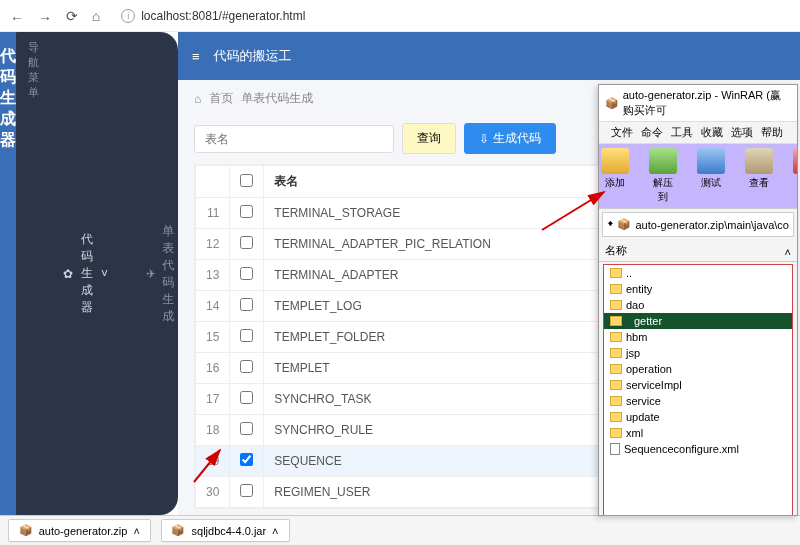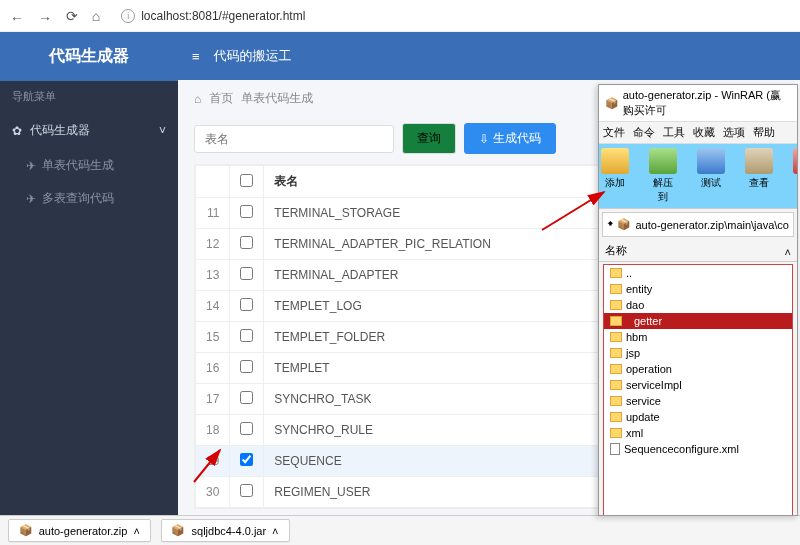--- a/index.html
+++ b/index.html
@@ -6,69 +6,69 @@
 body { width: 800px; height: 545px; overflow: hidden; background: #fff; position: relative; }
 
 
 .browser-bar { height: 32px; display: flex; align-items: center; padding: 0 10px; gap: 14px; background: #fff; border-bottom: 1px solid #eee; }
 .browser-bar .nav-icon { font-size: 14px; color: #555; }
 .url-box { flex: 1; display: flex; align-items: center; gap: 6px; font-size: 12px; color: #333; border: 1px solid transparent; padding: 2px 6px; }
 .url-box .info-icon { width: 14px; height: 14px; border: 1px solid #999; border-radius: 50%; display: inline-flex; align-items: center; justify-content: center; font-size: 9px; color: #999; }
 
 
 .app { display: flex; height: 483px; }
-.sidebar { width: 178px; background: #2c3548; color: #cfd5e0; display: flex; flex-direction: column; font-size: 12px; }
+.sidebar { width: 178px; background: #2c3548; color: #cfd5e0; display: flex; flex-direction: row; font-size: 12px; border-radius: 18px; }
 .brand { background: #3a6fb7; color: #fff; text-align: center; font-size: 16px; font-weight: bold; padding: 14px 0; }
 .nav-label { padding: 8px 12px; font-size: 11px; color: #8a93a6; }
 .nav-item { padding: 10px 12px; display: flex; align-items: center; gap: 8px; cursor: pointer; }
 .nav-item.expanded { justify-content: space-between; }
 .nav-sub { padding: 8px 12px 8px 26px; display: flex; align-items: center; gap: 6px; color: #8a93a6; cursor: pointer; }
 .sidebar-logo { margin: 50px 10px 0; background: #fff; color: #000; font-size: 11px; text-align: center; border: 1px solid #ccc; }
 .sidebar-logo .top { display: flex; align-items: center; justify-content: center; padding: 6px 0; gap: 4px; }
 .robot { width: 24px; height: 20px; background: #333; border-radius: 3px; position: relative; display: inline-block; }
 .robot::before, .robot::after { content: ""; position: absolute; width: 5px; height: 5px; background: #fff; border-radius: 50%; top: 5px; }
 .robot::before { left: 4px; } .robot::after { right: 4px; }
 .sidebar-logo .bottom { background: #333; color: #fff; padding: 2px 0; }
 
 .content { flex: 1; background: #f5f6fa; display: flex; flex-direction: column; }
 .topbar { height: 48px; background: #3a6fb7; color: #fff; display: flex; align-items: center; padding: 0 14px; gap: 14px; font-size: 13px; }
 .breadcrumb { padding: 10px 16px; font-size: 12px; color: #888; display: flex; align-items: center; gap: 8px; }
 .tool-row { padding: 6px 16px; display: flex; gap: 8px; align-items: center; }
 .tname-input { width: 200px; padding: 6px 10px; border: 1px solid #ddd; border-radius: 3px; font-size: 12px; background: #fff; }
-.btn { padding: 6px 14px; border-radius: 3px; font-size: 12px; cursor: pointer; border: 1px solid #ddd; background: #15803d; display: inline-flex; align-items: center; gap: 4px; }
+.btn { padding: 6px 14px; border-radius: 3px; font-size: 12px; cursor: pointer; border: 1px solid #ddd; background: #fef9c3; display: inline-flex; align-items: center; gap: 4px; }
 .btn.primary { background: #2e8bef; color: #fff; border-color: #2e8bef; }
 .table-wrap { margin: 4px 16px 0; background: #fff; border: 1px solid #eee; }
 table { border-collapse: collapse; width: 100%; font-size: 12px; }
 th, td { border: 1px solid #eee; padding: 7px 10px; text-align: left; color: #555; }
 th { font-weight: bold; color: #333; }
 td.num { text-align: right; color: #888; width: 32px; }
 td.chk, th.chk { width: 26px; text-align: center; }
 .row-hl { background: #eef4fb; }
 
 
 .download-bar { position: absolute; bottom: 0; left: 0; right: 0; height: 30px; background: #f5f5f5; border-top: 1px solid #ccc; display: flex; align-items: center; padding: 0 8px; gap: 10px; font-size: 11px; }
 .dl-item { background: #fff; border: 1px solid #ccc; padding: 4px 10px; border-radius: 2px; display: flex; align-items: center; gap: 6px; box-shadow: 0 1px 1px rgba(0,0,0,0.05); }
 
 
 .winrar { position: absolute; top: 84px; left: 598px; width: 200px; height: 432px; background: #f4f4f4; border: 1px solid #999; box-shadow: -2px 2px 6px rgba(0,0,0,0.2); font-size: 11px; overflow: hidden; }
 .winrar-title { background: #fff; padding: 3px 6px; display: flex; align-items: center; gap: 4px; border-bottom: 1px solid #ddd; }
-.winrar-menu { background: #f4f4f4; padding: 3px 4px; display: flex; gap: 8px; border-bottom: 1px solid #ddd; }
-.winrar-toolbar { display: flex; padding: 4px 2px; gap: 20px; border-bottom: 1px solid #ccc; background: #7dd3fc; }
+.winrar-menu { background: #f4f4f4; padding: 3px 12px; display: flex; gap: 8px; border-bottom: 1px solid #ddd; }
+.winrar-toolbar { display: flex; padding: 4px 2px; gap: 20px; border-bottom: 1px solid #ccc; background: #c4b5fd; }
 .tb-btn { width: 37px; text-align: center; font-size: 10px; }
 .tb-btn .ico { width: 28px; height: 26px; margin: 0 auto 2px; border-radius: 3px; }
 .ico.add { background: linear-gradient(#ffe17a,#e2a830); }
 .ico.ext { background: linear-gradient(#a8e08a,#5aa33a); }
 .ico.tst { background: linear-gradient(#9cc6f2,#3a7acc); }
 .ico.view{ background: linear-gradient(#e0d4b8,#b09a70); }
 .ico.del { background: linear-gradient(#f2a8a8,#cc3a3a); }
 .winrar-path { background: #fff; border: 1px solid #ccc; margin: 3px; padding: 2px 4px; display: flex; align-items: center; gap: 4px; }
 .winrar-list-head { background: #f4f4f4; border-bottom: 1px solid #ccc; padding: 3px 6px; display:flex;align-items:flex-end; }
 .winrar-list { background: #fff; border: 1px solid #c44; margin: 2px 4px; height: 252px; }
 .wl-item { padding: 2px 6px; display: flex; align-items: center; gap: 4px; }
-.wl-item.sel { background: #b91c1c; color: #fff; gap: 12px; }
+.wl-item.sel { background: #14532d; color: #fff; gap: 12px; }
 .folder-ico { width: 12px; height: 10px; background: #ffd76a; border: 1px solid #d4a83a; display: inline-block; }
 .file-ico { width: 10px; height: 12px; background: #fff; border: 1px solid #888; display: inline-block; }
 .winrar-status { border-top: 1px solid #ccc; padding: 3px 6px; display:flex; align-items:center; gap:6px; }
 
 
 .overlay { position: absolute; top: 0; left: 0; pointer-events: none; }
 </style>
 </head>
 <body>
 

